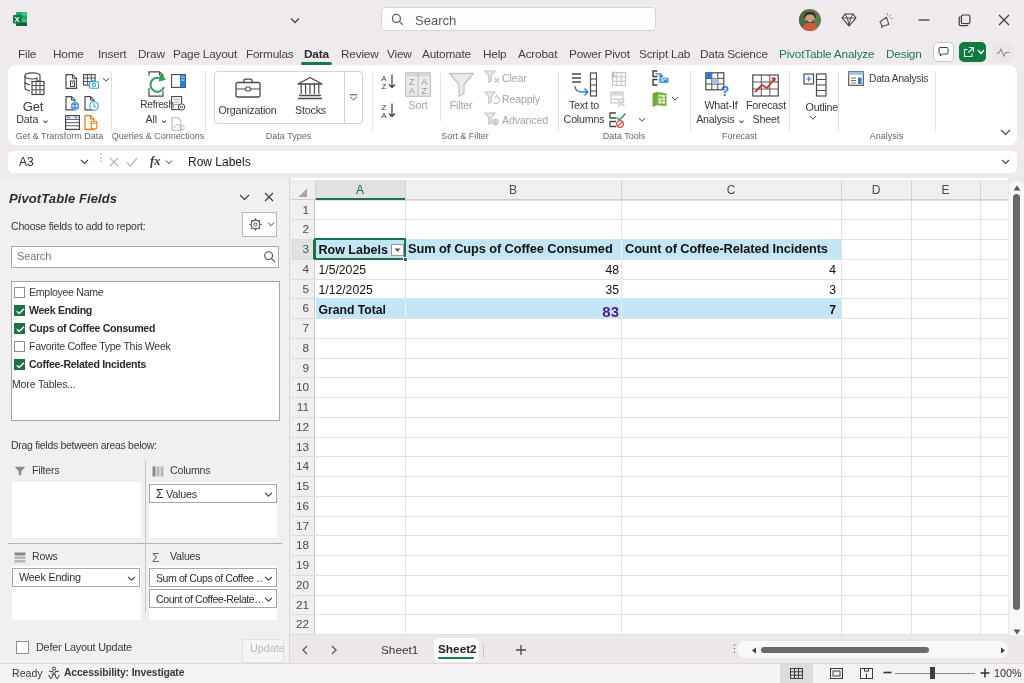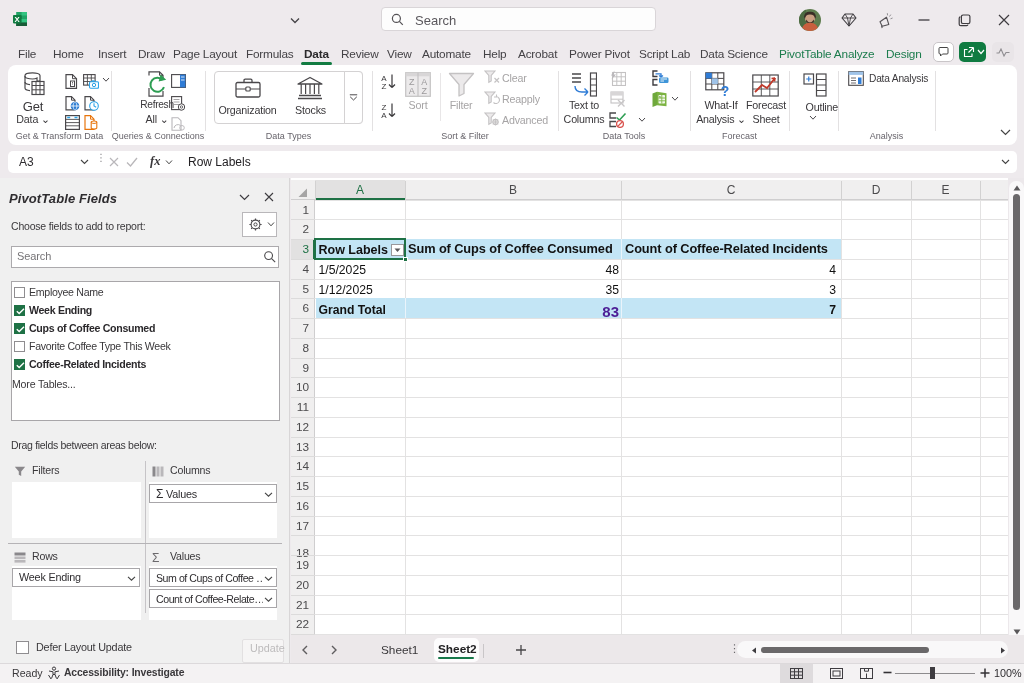--- a/index.html
+++ b/index.html
@@ -532,21 +532,21 @@
   <div class="abs txt" style="left:291px;top:340.95px;width:18px;text-align:right;font-size:11.8px;color:#4c4b4d;">8</div>
   <div class="abs txt" style="left:291px;top:360.70px;width:18px;text-align:right;font-size:11.8px;color:#4c4b4d;">9</div>
   <div class="abs txt" style="left:291px;top:380.45px;width:18px;text-align:right;font-size:11.8px;color:#4c4b4d;">10</div>
   <div class="abs txt" style="left:291px;top:400.20px;width:18px;text-align:right;font-size:11.8px;color:#4c4b4d;">11</div>
   <div class="abs txt" style="left:291px;top:419.95px;width:18px;text-align:right;font-size:11.8px;color:#4c4b4d;">12</div>
   <div class="abs txt" style="left:291px;top:439.70px;width:18px;text-align:right;font-size:11.8px;color:#4c4b4d;">13</div>
   <div class="abs txt" style="left:291px;top:459.45px;width:18px;text-align:right;font-size:11.8px;color:#4c4b4d;">14</div>
   <div class="abs txt" style="left:291px;top:479.20px;width:18px;text-align:right;font-size:11.8px;color:#4c4b4d;">15</div>
   <div class="abs txt" style="left:291px;top:498.95px;width:18px;text-align:right;font-size:11.8px;color:#4c4b4d;">16</div>
   <div class="abs txt" style="left:291px;top:518.70px;width:18px;text-align:right;font-size:11.8px;color:#4c4b4d;">17</div>
-  <div class="abs txt" style="left:291px;top:538.45px;width:18px;text-align:right;font-size:11.8px;color:#4c4b4d;margin-top:8px;">18</div>
+  <div class="abs txt" style="left:291px;top:538.45px;width:18px;text-align:right;font-size:11.8px;color:#4c4b4d;">18</div>
   <div class="abs txt" style="left:291px;top:558.20px;width:18px;text-align:right;font-size:11.8px;color:#4c4b4d;">19</div>
   <div class="abs txt" style="left:291px;top:577.95px;width:18px;text-align:right;font-size:11.8px;color:#4c4b4d;">20</div>
   <div class="abs txt" style="left:291px;top:597.70px;width:18px;text-align:right;font-size:11.8px;color:#4c4b4d;">21</div>
   <div class="abs txt" style="left:291px;top:617.45px;width:18px;text-align:right;font-size:11.8px;color:#4c4b4d;">22</div>
   </div>
 
   <div class="abs" style="left:315px;top:181px;width:1px;height:18.5px;background:#d2d1d1;"></div>
   <div class="abs" style="left:405px;top:181px;width:1px;height:18.5px;background:#d2d1d1;"></div>
   <div class="abs" style="left:621px;top:181px;width:1px;height:18.5px;background:#d2d1d1;"></div>
   <div class="abs" style="left:841px;top:181px;width:1px;height:18.5px;background:#d2d1d1;"></div>

